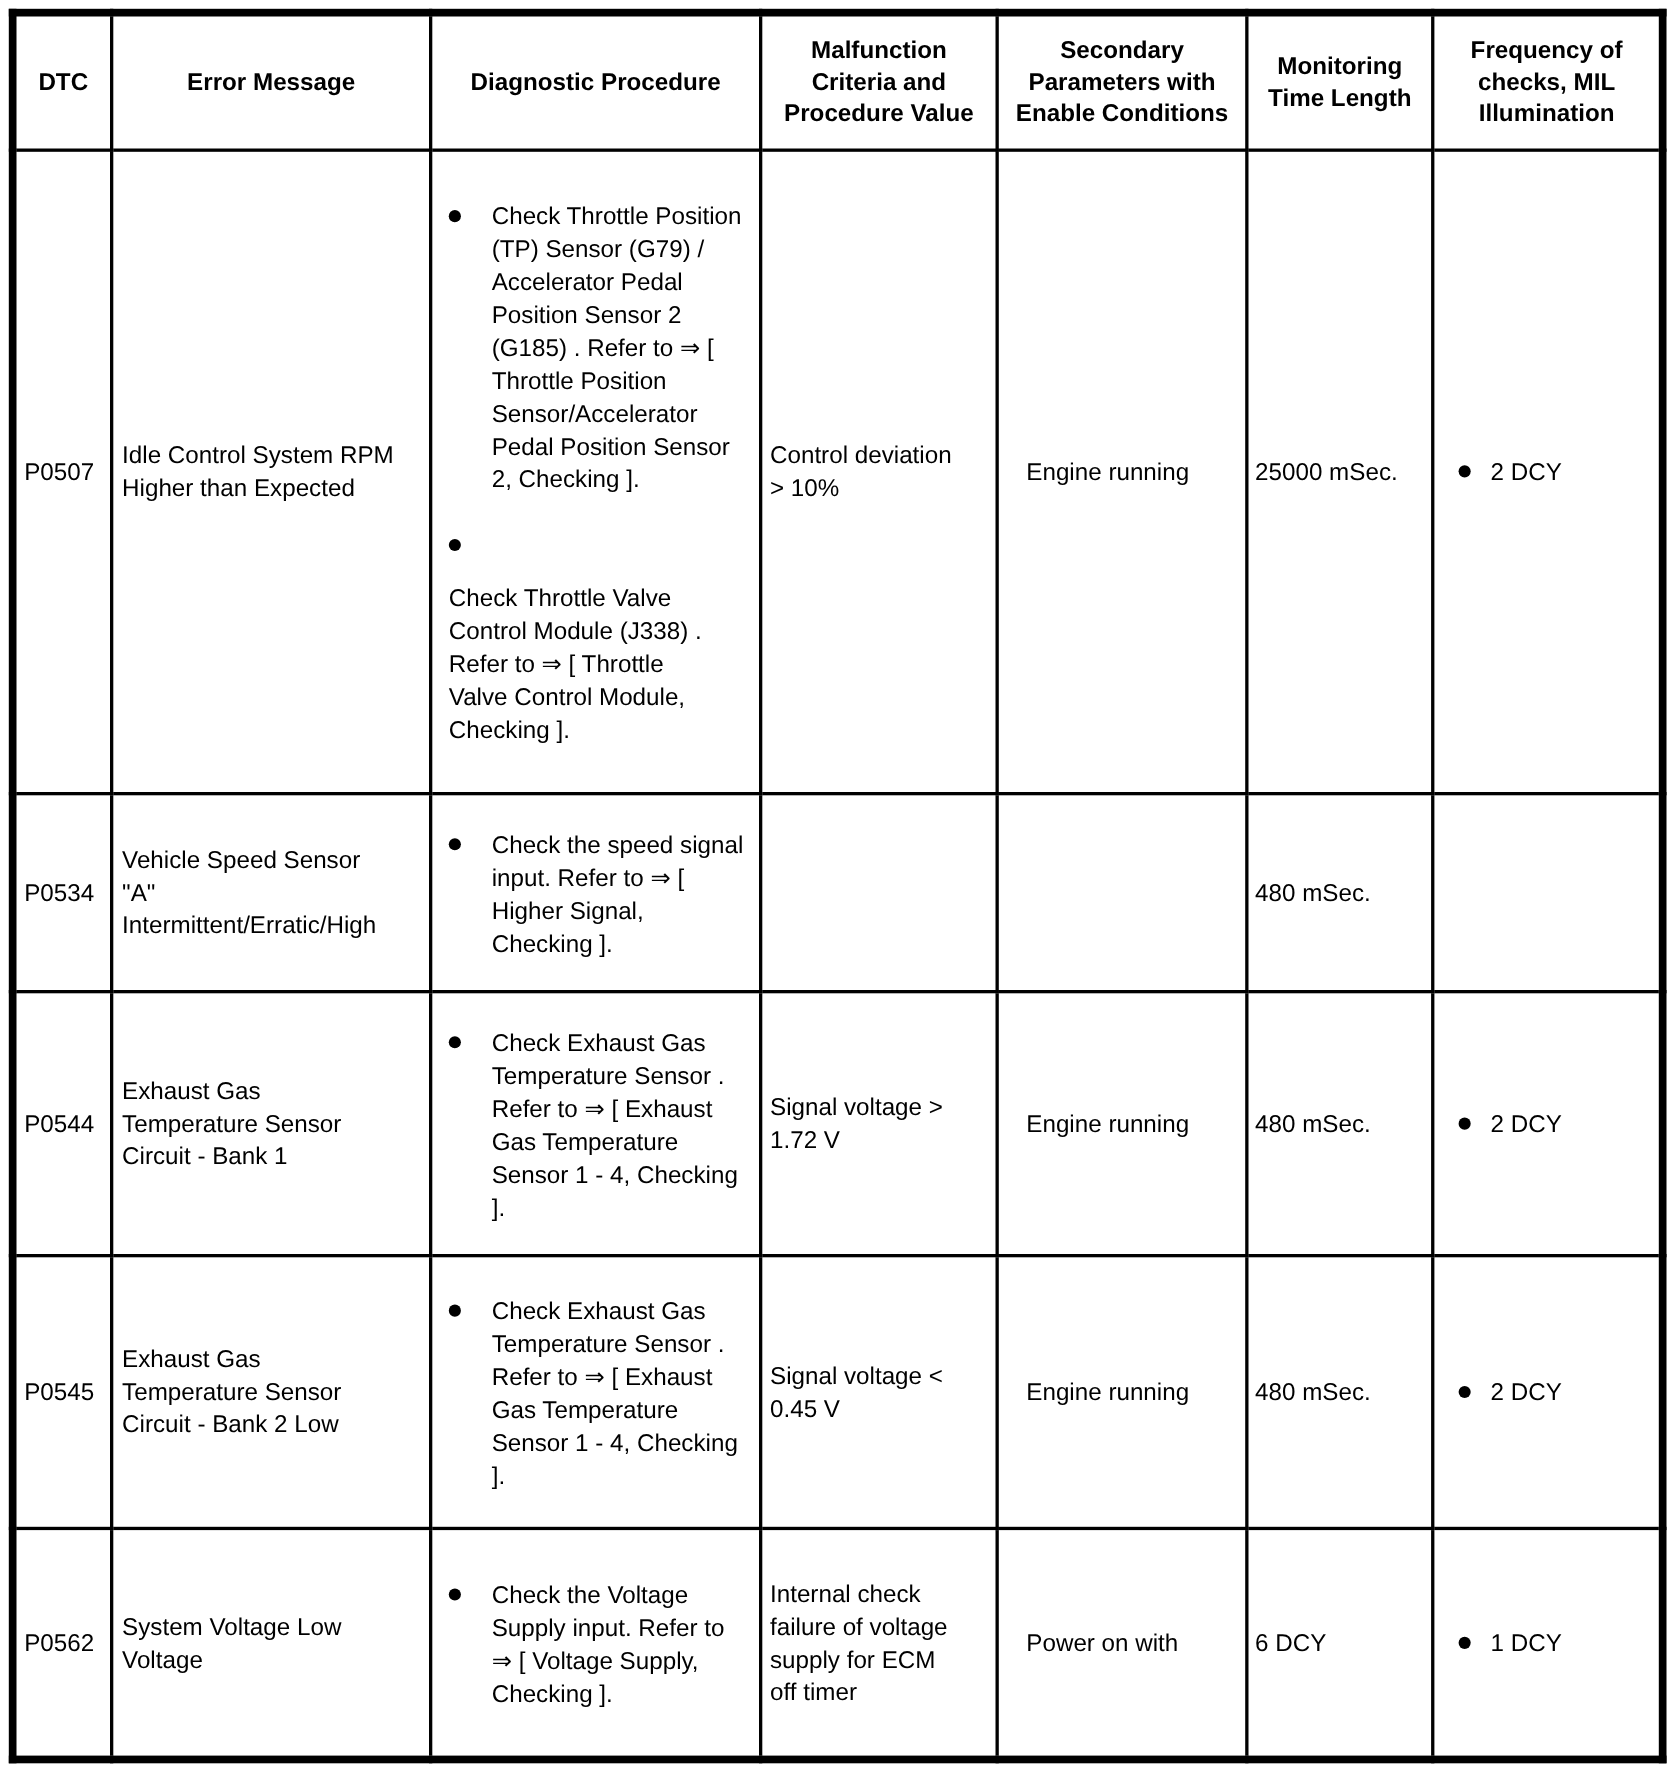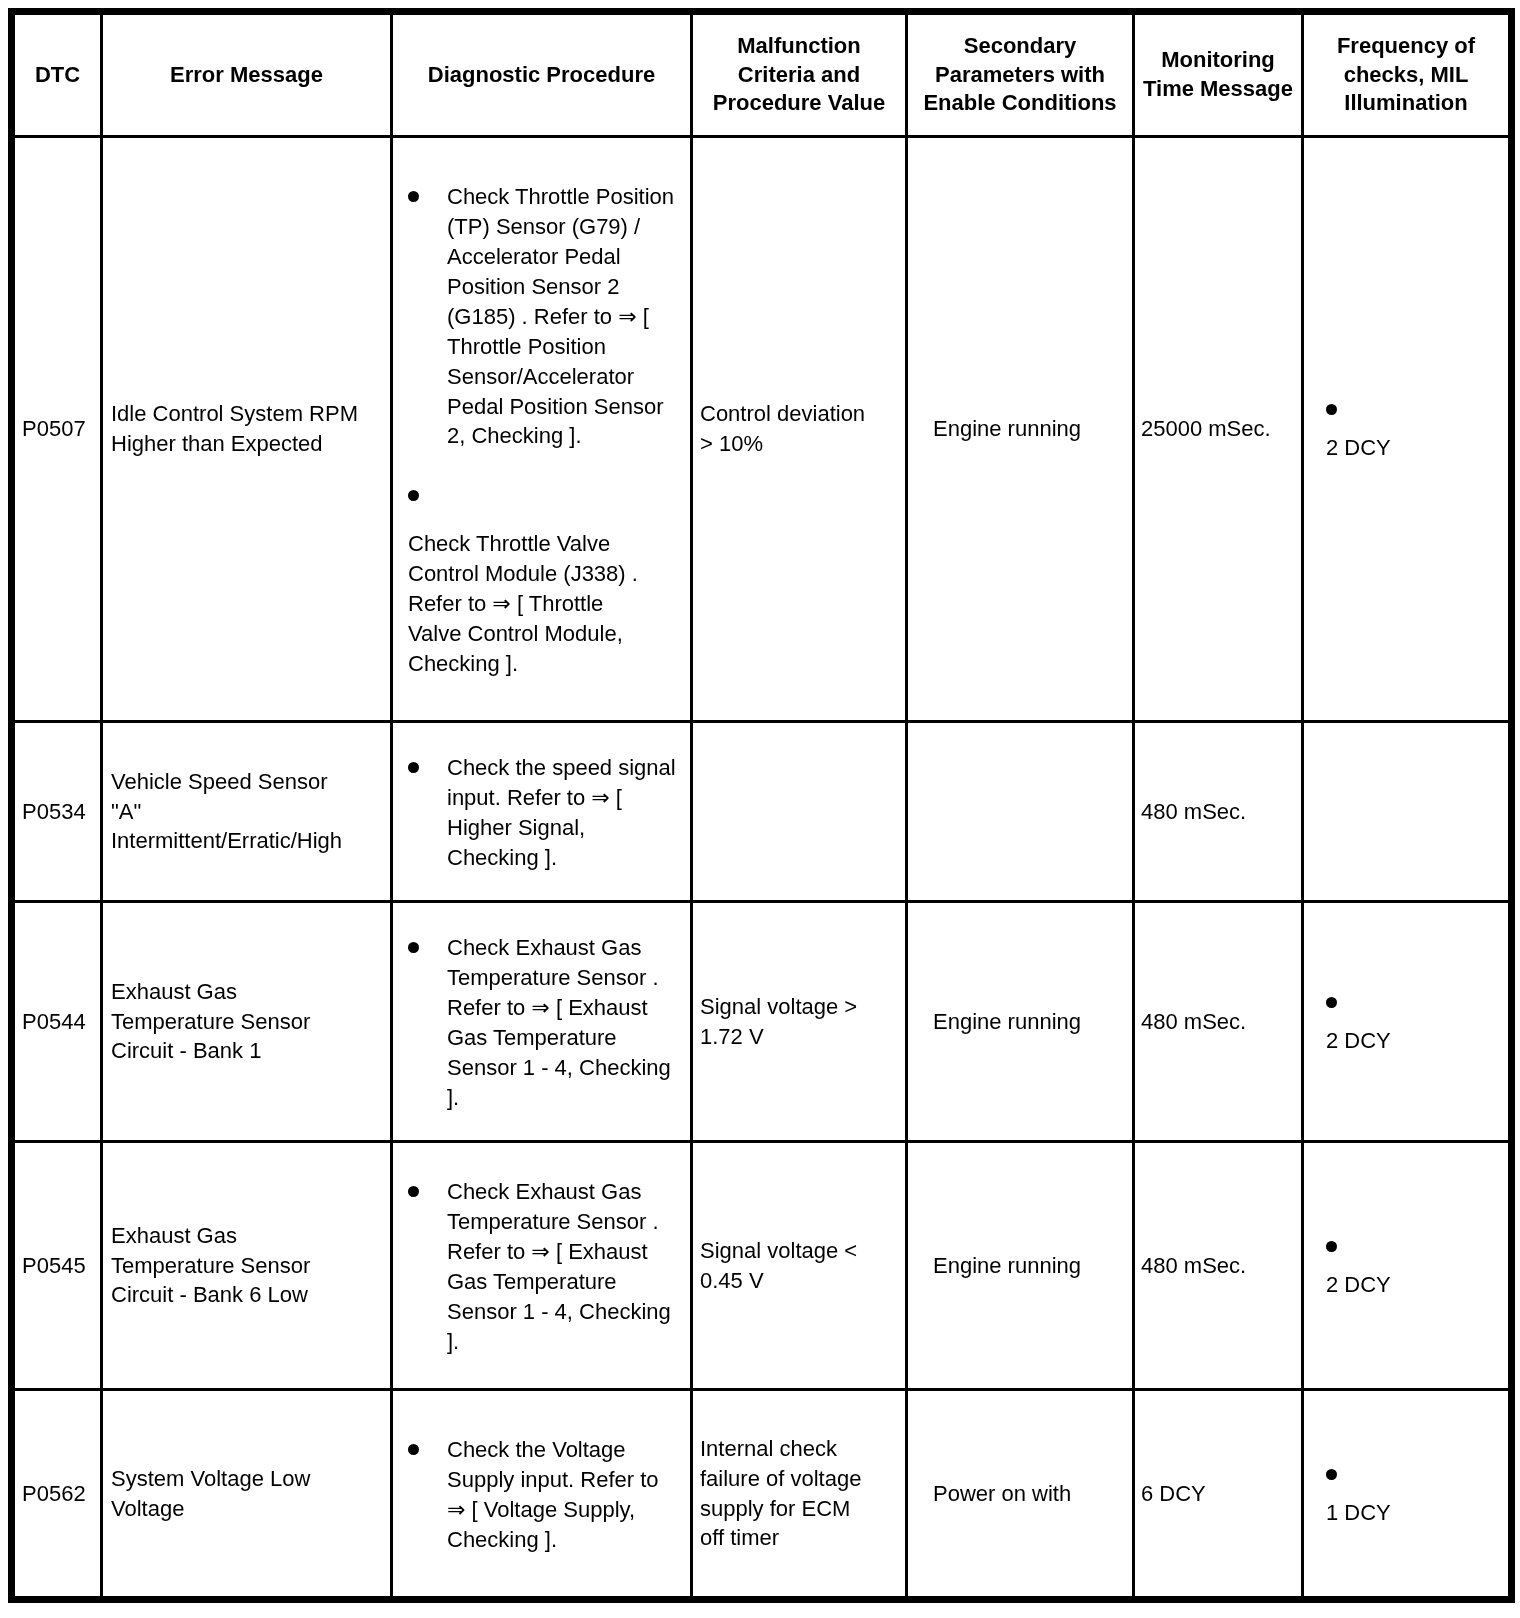--- a/index.html
+++ b/index.html
@@ -74,21 +74,20 @@
     height: 11px;
     border-radius: 50%;
     background: #000000;
     margin-top: 9px;
   }
   
   .freq-item {
     display: flex;
     align-items: flex-start;
     gap: 18px;
-    flex-direction: column;
   }
 </style>
 </head>
 <body>
 
 <div class="page">
   <table class="dtc">
     <colgroup>
       <col style="width:90px">
       <col style="width:290px">
@@ -99,21 +98,21 @@
       <col style="width:209px">
     </colgroup>
 
     <tbody>
         <tr style="height:125px">
       <th>DTC</th>
       <th>Error Message</th>
       <th>Diagnostic Procedure</th>
       <th>Malfunction Criteria and Procedure Value</th>
       <th>Secondary Parameters with Enable Conditions</th>
-      <th>Monitoring Time Message</th>
+      <th>Monitoring Time Length</th>
       <th>Frequency of checks, MIL Illumination</th>
     </tr>
 
     <tr style="height:585px">
       <td class="cell-dtc"><span>P0507</span></td>
       <td class="cell-error">
             <div class="w">Idle Control System RPM Higher than Expected</div>
           </td>
       <td class="cell-diag">
         <ul class="bullets">
@@ -185,21 +184,21 @@
         <div class="freq-item">
               <span class="dot"></span>
               <span>2 DCY</span>
             </div>
       </td>
     </tr>
 
     <tr style="height:248px">
       <td class="cell-dtc"><span>P0545</span></td>
       <td class="cell-error">
-            <div class="w">Exhaust Gas Temperature Sensor Circuit - Bank 6 Low</div>
+            <div class="w">Exhaust Gas Temperature Sensor Circuit - Bank 2 Low</div>
           </td>
       <td class="cell-diag">
         <ul class="bullets">
           <li>
                 <span class="dot"></span>
                 <span class="txt">Check Exhaust Gas Temperature Sensor . Refer to ⇒ [ Exhaust Gas Temperature Sensor 1 - 4, Checking ].</span>
               </li>
         </ul>
       </td>
       <td class="cell-malf">

